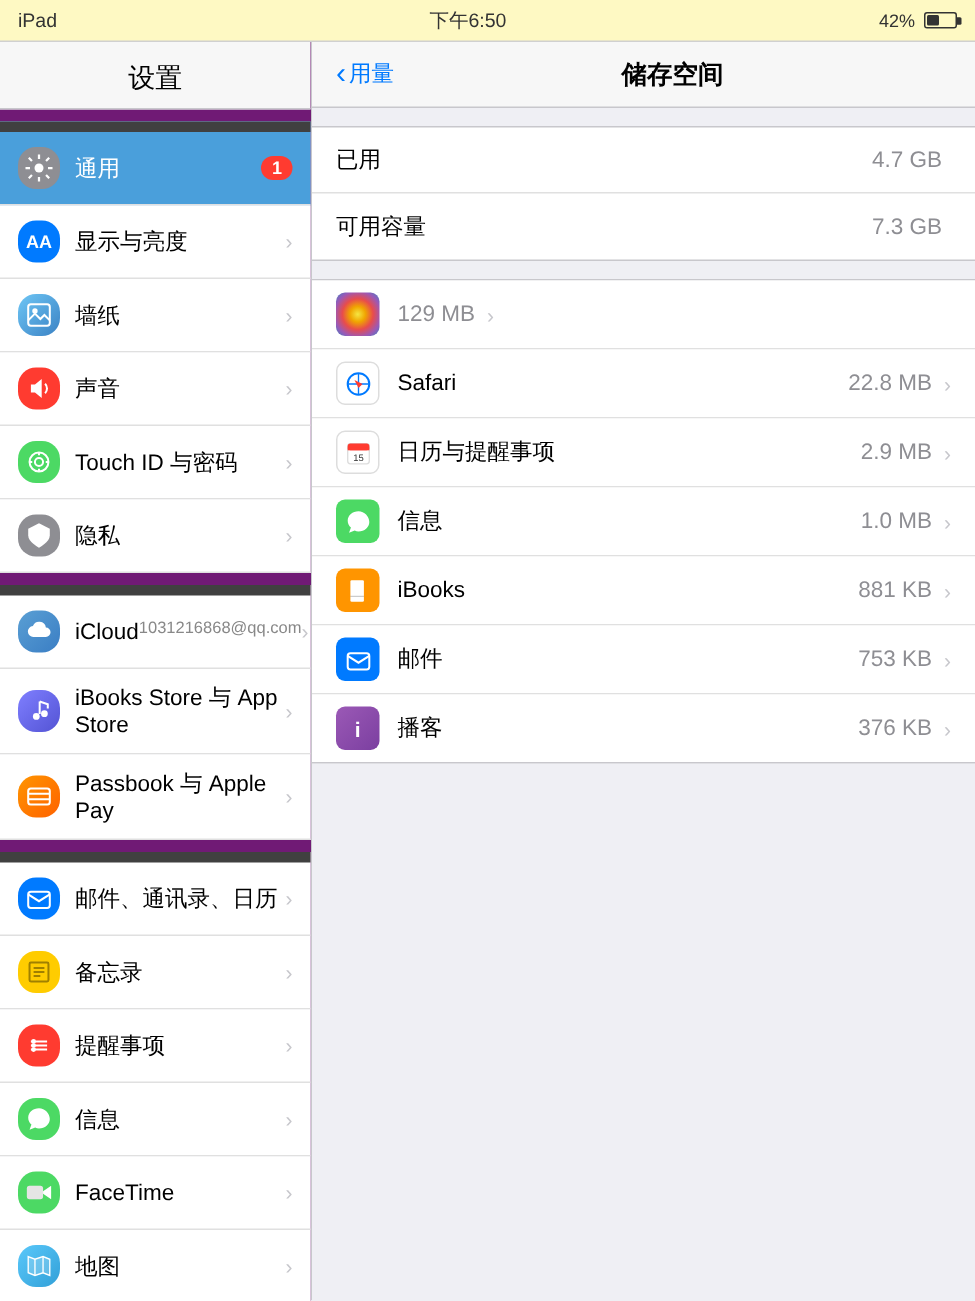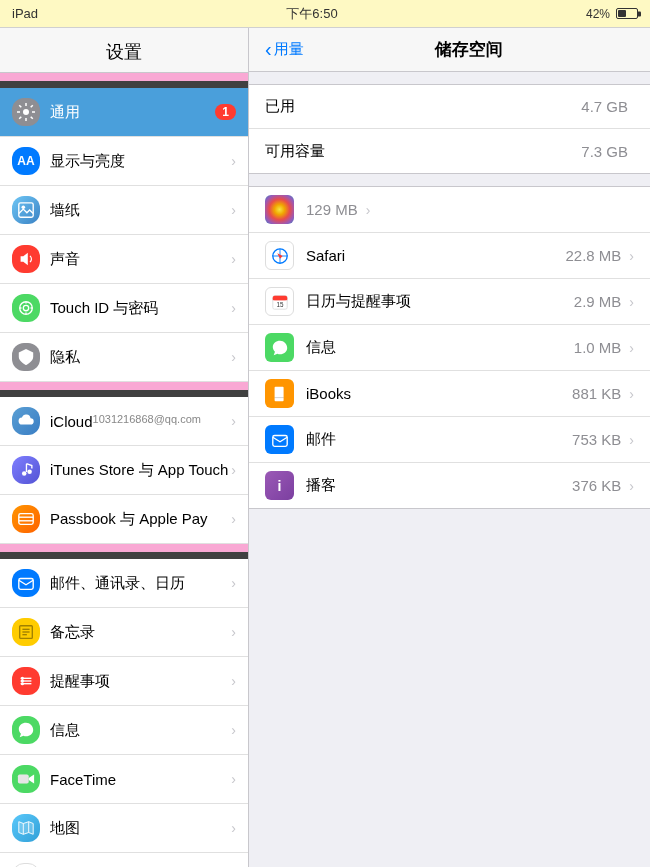--- a/index.html
+++ b/index.html
@@ -53,22 +53,22 @@
 
     
     .main-content {
       display: flex;
       flex: 1;
       overflow: hidden;
     }
 
     
     .sidebar {
-      width: 249px;
-      background: #f9a8d4;
+      width: 208px;
+      background: #701a75;
       overflow-y: auto;
       border-right: 1px solid #c8c7cc;
     }
     .sidebar-header {
       text-align: center;
       padding: 12px 0 8px;
       font-size: 18px;
       font-weight: 500;
       color: #000;
       background: #f7f7f7;
@@ -353,21 +353,21 @@
       </div>
 
       <div class="sidebar-item">
         <div class="item-icon" style="background:linear-gradient(135deg,#7f7fff,#5353d4);">
           <svg viewBox="0 0 20 20" width="18" height="18" fill="white">
               <circle cx="8" cy="14" r="2.5"></circle>
               <circle cx="14" cy="12" r="2.5"></circle>
               <path d="M10.5 3v9.2M10.5 3l6 2v3.2" stroke="white" stroke-width="1.5" fill="none"></path>
             </svg>
         </div>
-        <span class="item-label">iTunes Store 与 App Touch</span>
+        <span class="item-label">iBooks Store 与 App Store</span>
         <span class="chevron">›</span>
       </div>
 
       <div class="sidebar-item">
         <div class="item-icon" style="background:linear-gradient(135deg,#ff9500,#ff6200);">
           <svg viewBox="0 0 20 20" width="18" height="18" fill="none" stroke="white" stroke-width="1.5">
               <rect x="2" y="4" width="16" height="12" rx="2"></rect>
               <line x1="2" y1="8" x2="18" y2="8"></line>
               <line x1="2" y1="12" x2="18" y2="12"></line>
             </svg>

